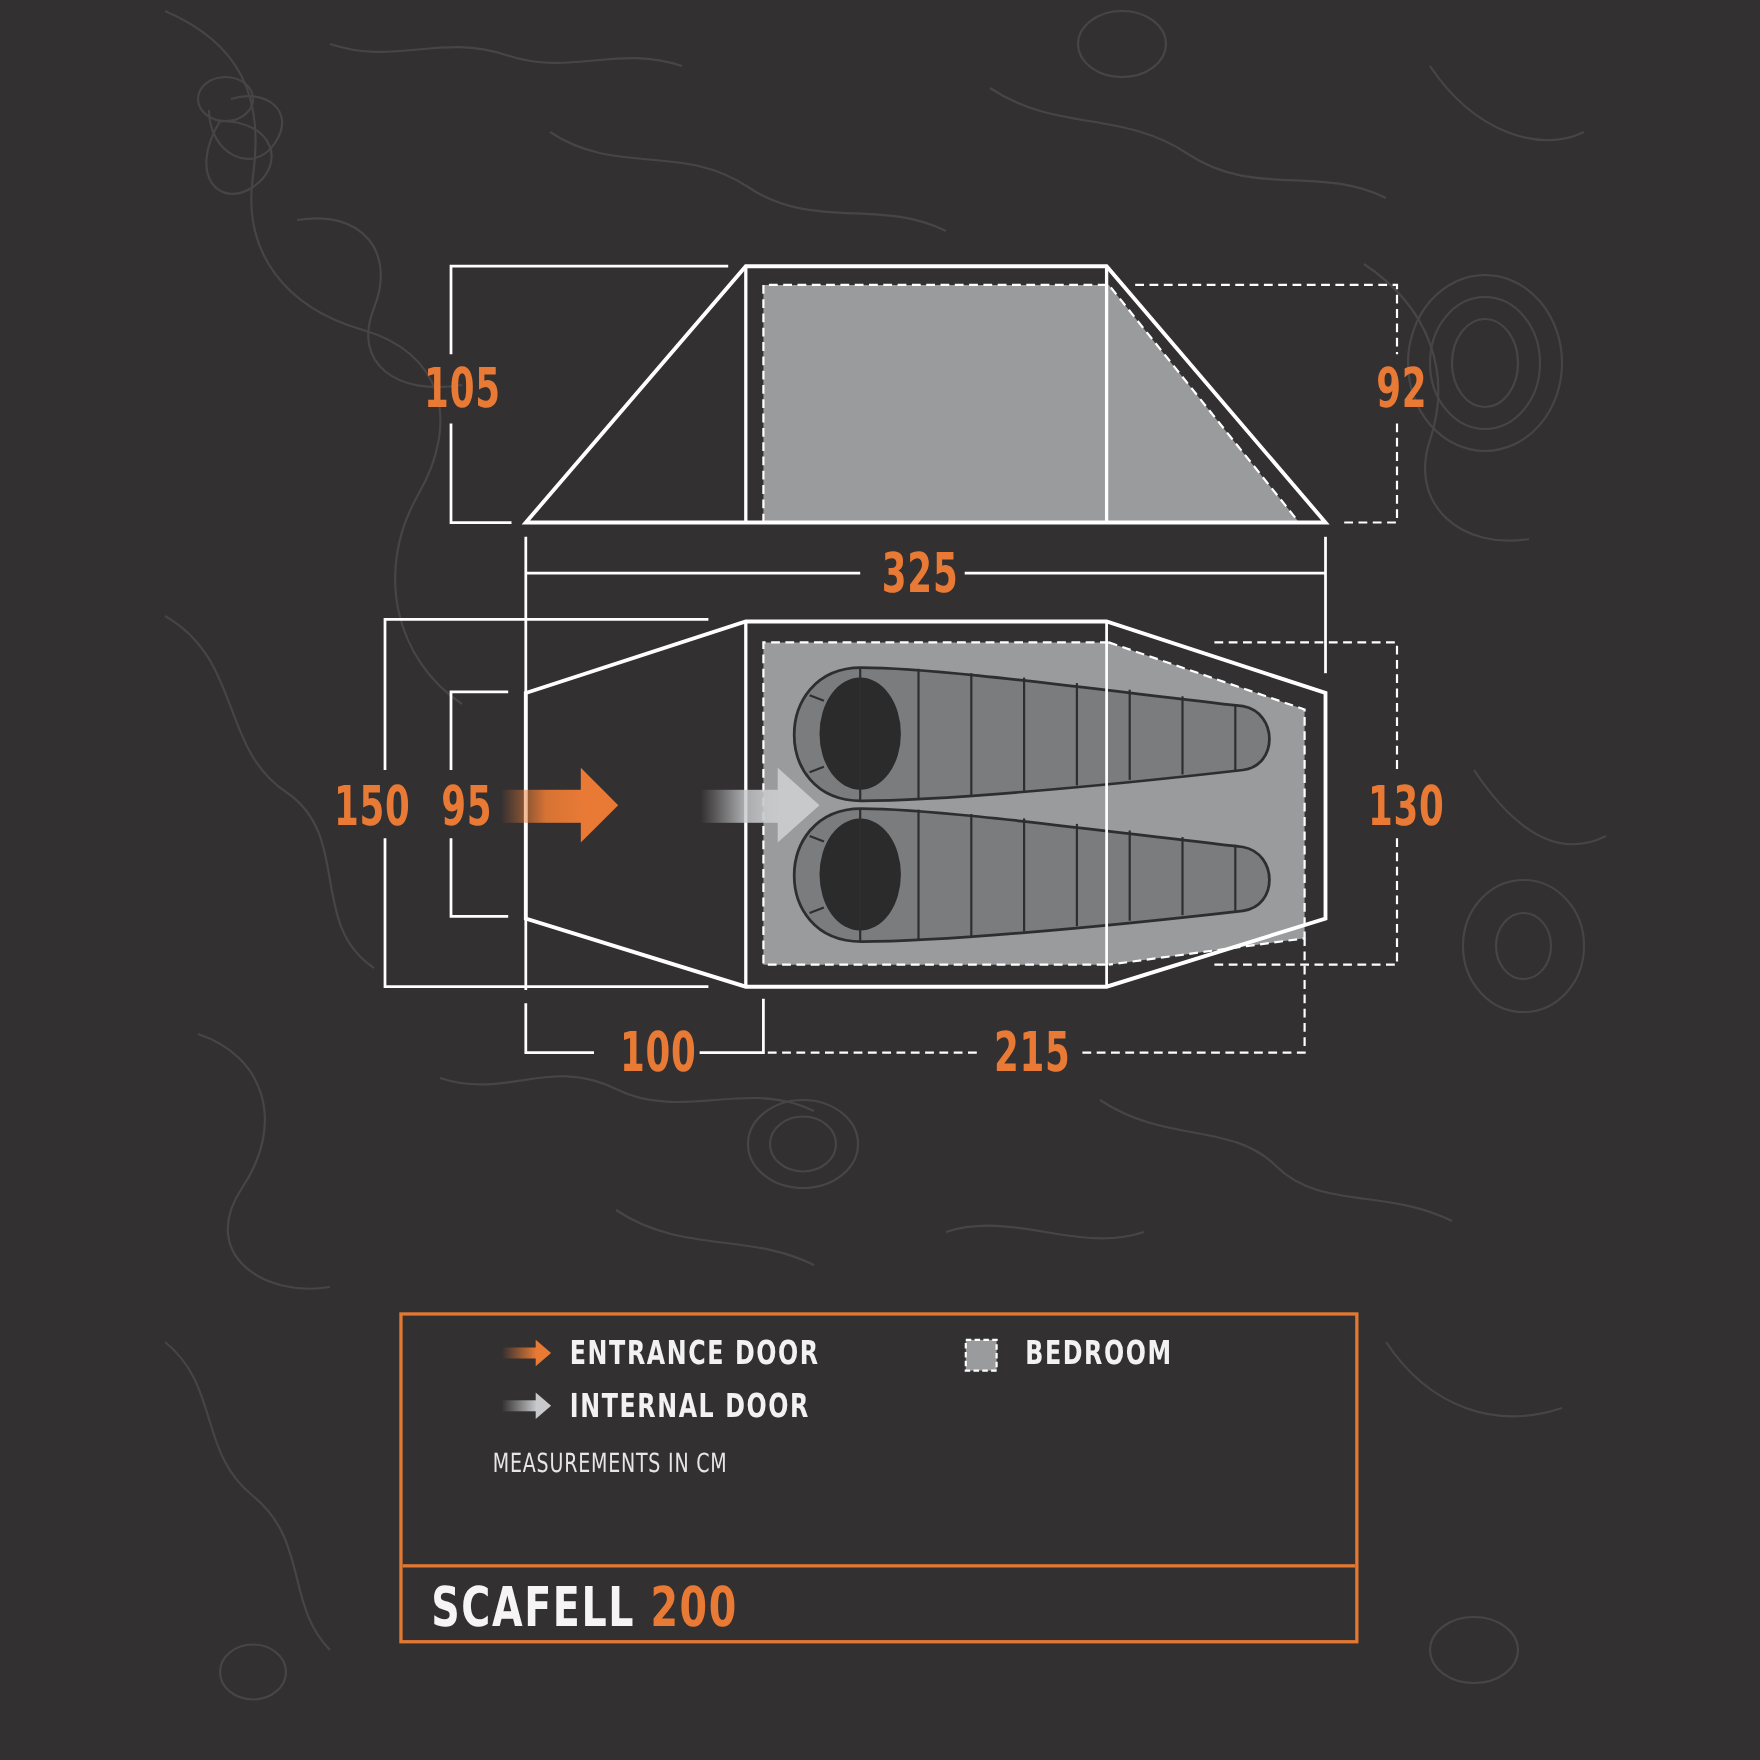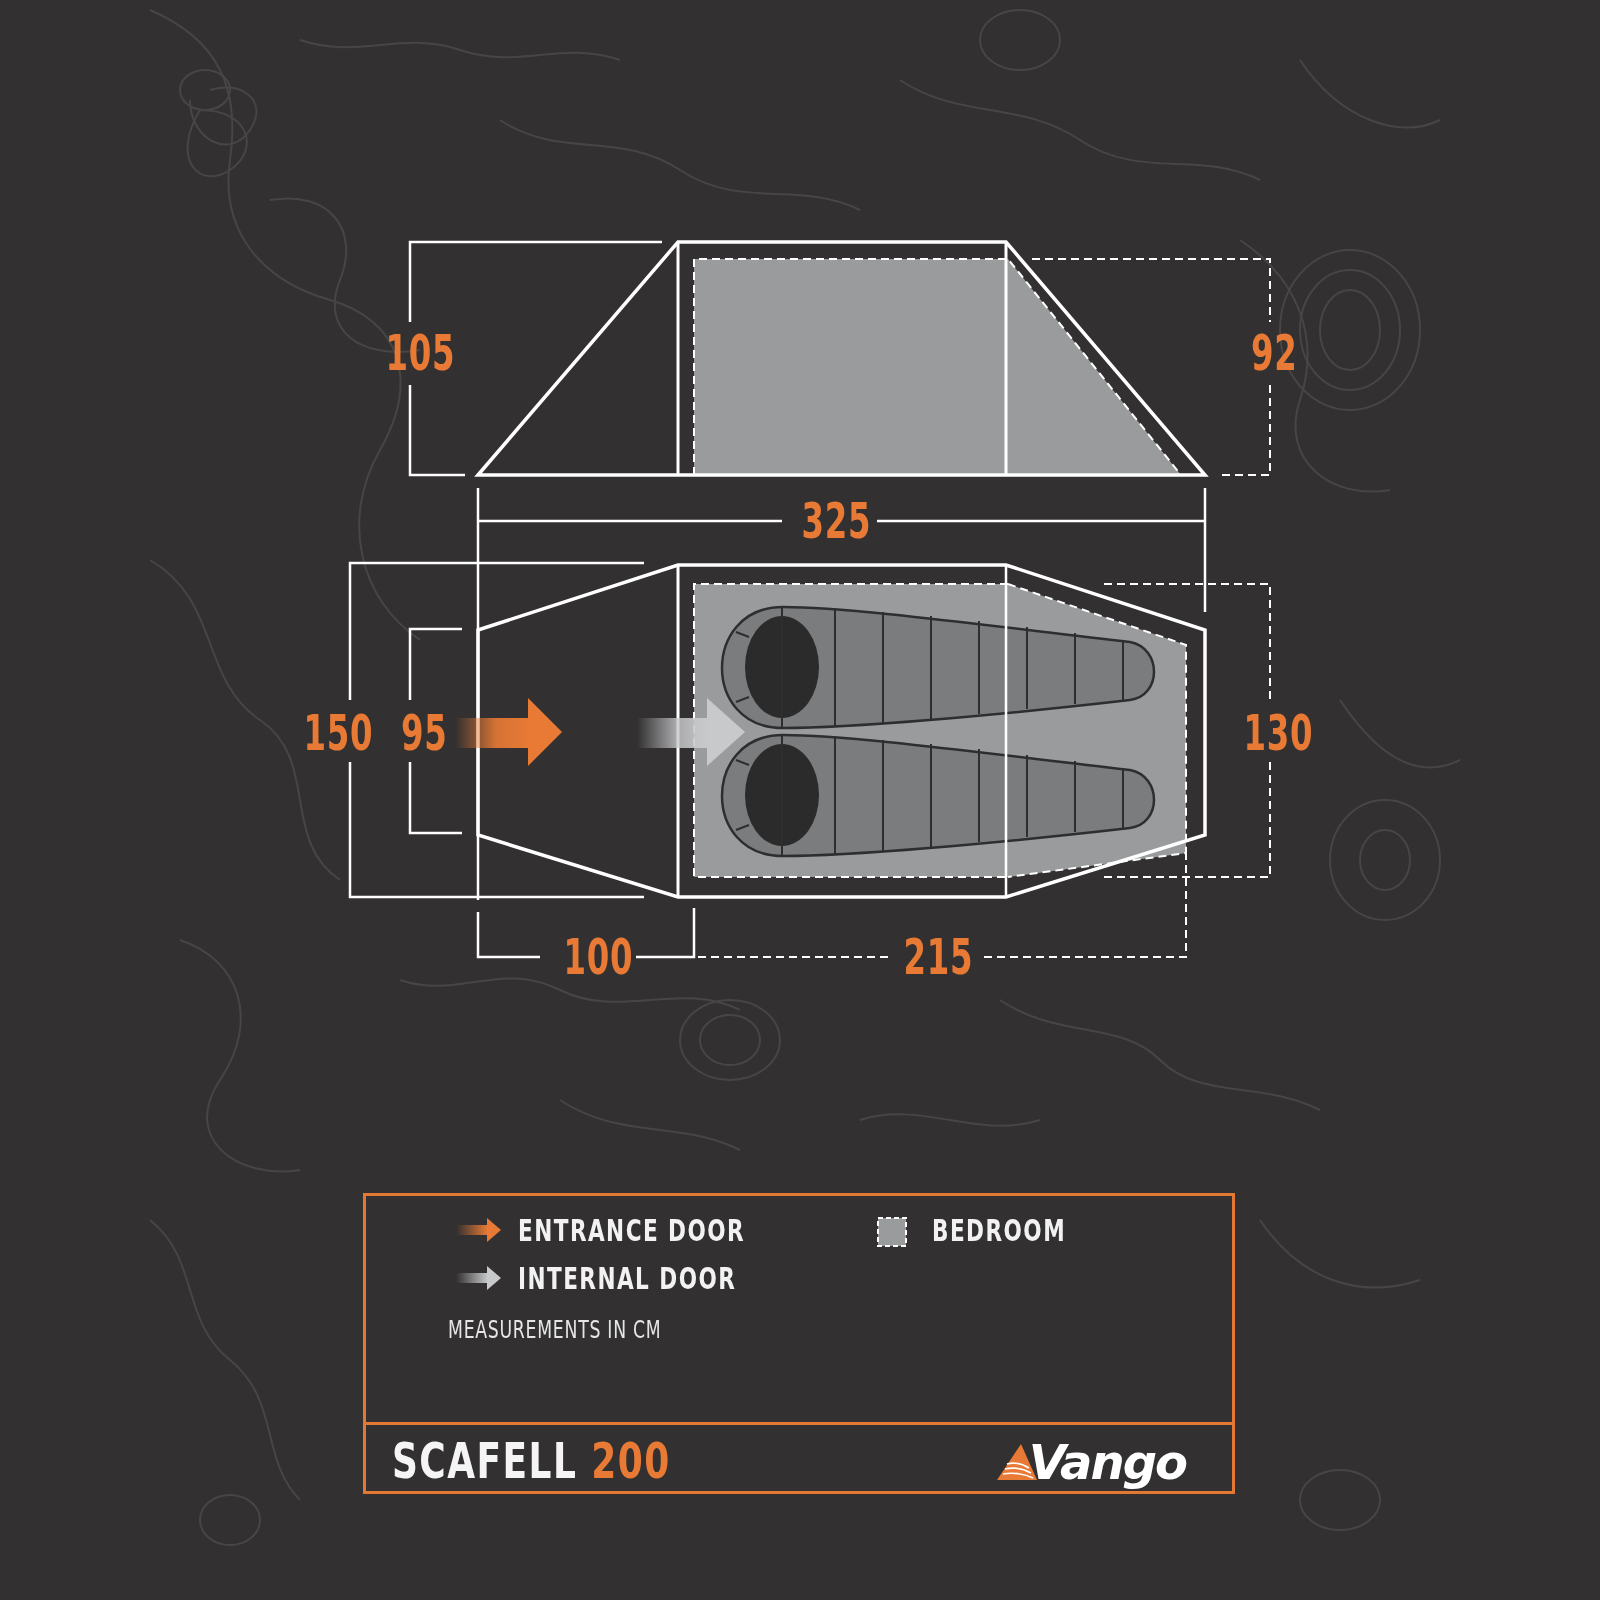--- a/index.html
+++ b/index.html
@@ -218,21 +218,14 @@
     </svg>
     <div class="leg-label" style="left:566px;top:20px;">BEDROOM</div>
 
     <div class="legend-divider"></div>
 
     <div class="title">
       <span class="name">SCAFELL</span>
       <span class="model">200</span>
     </div>
 
-    <div class="brand">
-      <svg width="44" height="40" viewBox="0 0 44 40">
-        <polygon points="26,2 42,38 2,38" fill="#e87a35"></polygon>
-        <path d="M12 22 C20 20 28 22 34 26 M10 27 C19 25 29 27 36 31 M8 32 C18 30 30 32 38 36" stroke="#ffffff" stroke-width="1.6" fill="none"></path>
-      </svg>
-      <span class="brand-text">Vango</span>
-    </div>
   </div>
 </div>
 
 </body></html>

